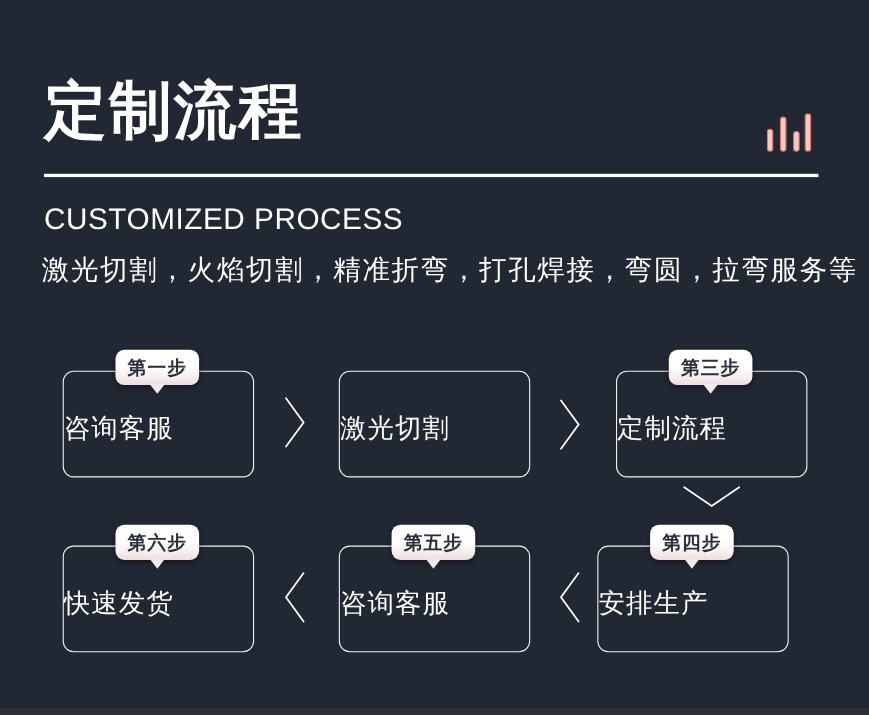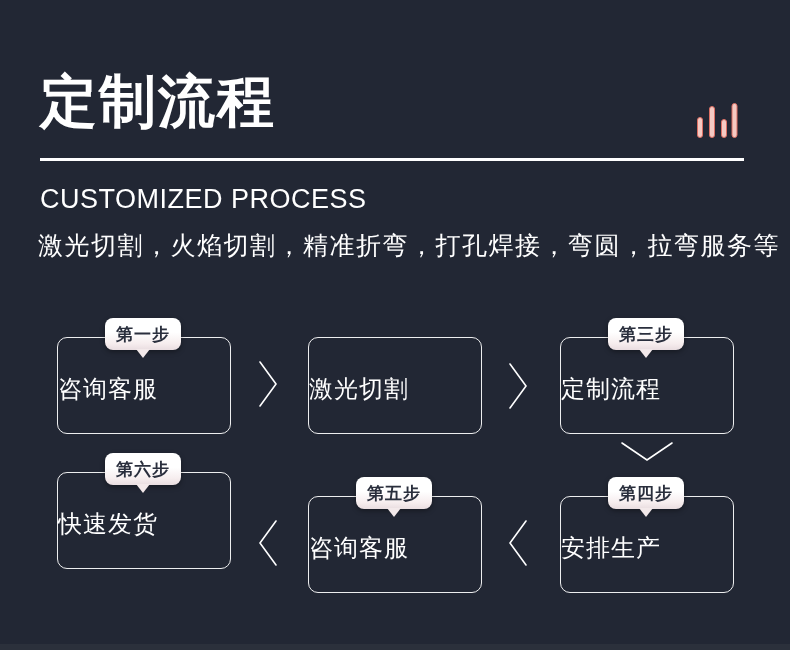--- a/index.html
+++ b/index.html
@@ -113,21 +113,21 @@
       <span>第三步</span>
       <i class="tag-pointer"></i>
     </div>
     <div class="step-label">定制流程</div>
   </div>
 
   <svg class="arrow" style="left:620px; top:441px;" width="54" height="22" viewBox="0 0 54 22">
     <polyline points="2,2 27,19 52,2" fill="none" stroke="#ffffff" stroke-width="1.6" stroke-linecap="round"></polyline>
   </svg>
 
-  <div class="step-box" style="left:57px; top:472px;">
+  <div class="step-box" style="left:57px; top:496px;">
     <div class="step-tag">
       <span>第六步</span>
       <i class="tag-pointer"></i>
     </div>
     <div class="step-label">快速发货</div>
   </div>
 
   <svg class="arrow" style="left:258px; top:519px;" width="20" height="48" viewBox="0 0 20 48">
     <polyline points="18,2 2,24 18,46" fill="none" stroke="#ffffff" stroke-width="1.6" stroke-linecap="round"></polyline>
   </svg>
@@ -137,21 +137,21 @@
       <span>第五步</span>
       <i class="tag-pointer"></i>
     </div>
     <div class="step-label">咨询客服</div>
   </div>
 
   <svg class="arrow" style="left:508px; top:519px;" width="20" height="48" viewBox="0 0 20 48">
     <polyline points="18,2 2,24 18,46" fill="none" stroke="#ffffff" stroke-width="1.6" stroke-linecap="round"></polyline>
   </svg>
 
-  <div class="step-box" style="left:560px; top:496px;">
+  <div class="step-box" style="left:543px; top:496px;">
     <div class="step-tag">
       <span>第四步</span>
       <i class="tag-pointer"></i>
     </div>
     <div class="step-label">安排生产</div>
   </div>
 
   <div class="bottom-strip"></div>
 
 </div>

